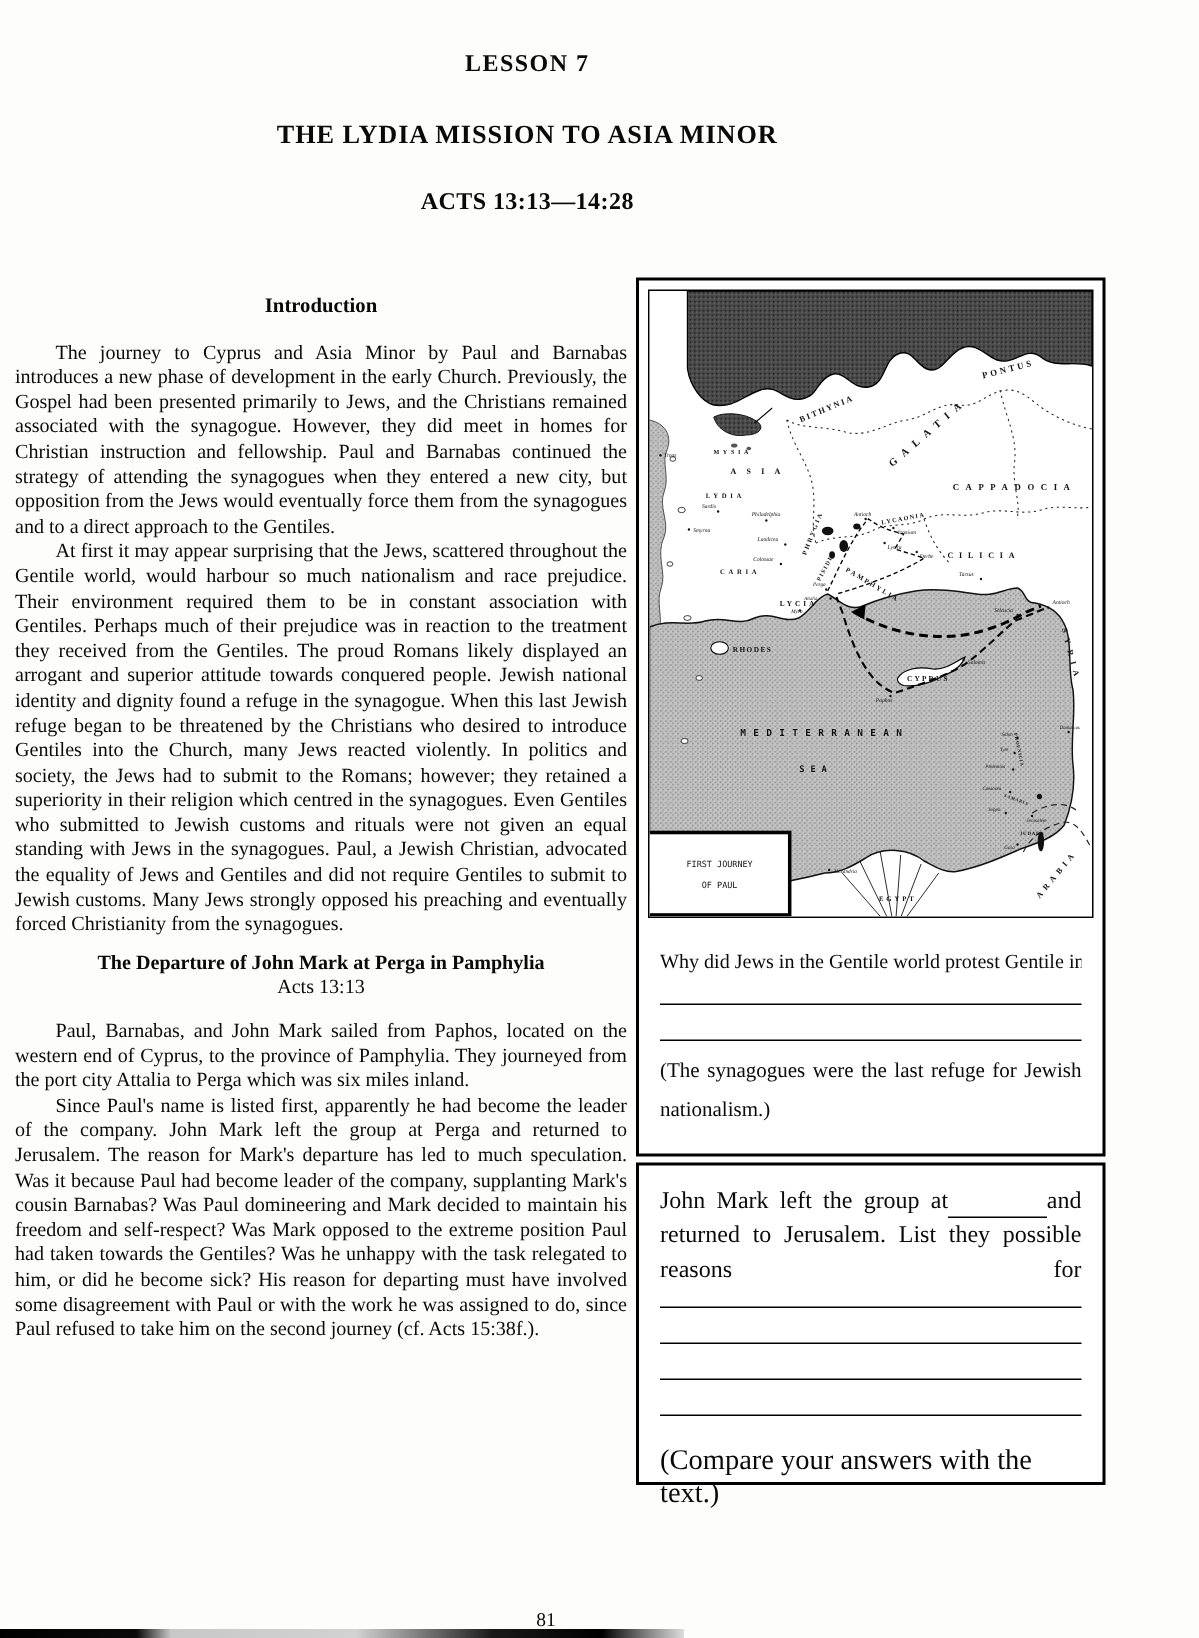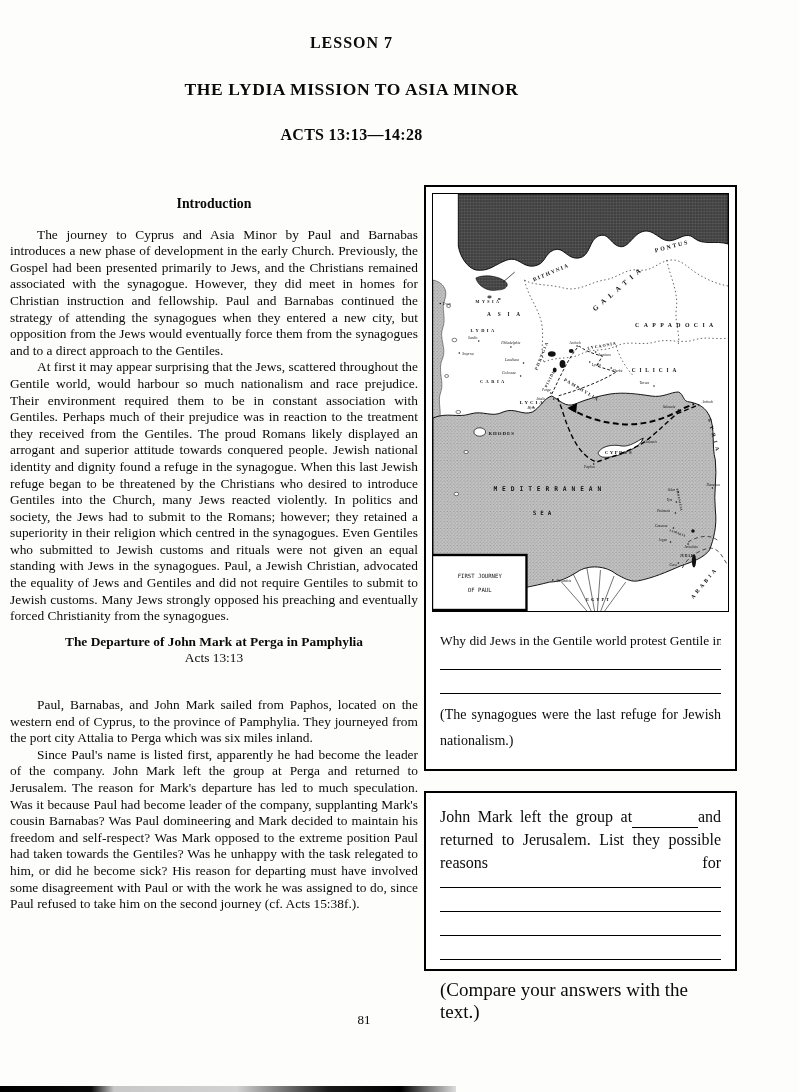--- a/index.html
+++ b/index.html
@@ -8,26 +8,26 @@
   .titles{position:absolute;top:34px;left:0;width:703px;text-align:center;}
   .lesson{font-weight:bold;font-size:16px;letter-spacing:1px;}
   .main-title{font-weight:bold;font-size:17.5px;letter-spacing:.6px;margin-top:27px;}
   .scripture{font-weight:bold;font-size:16px;letter-spacing:.3px;margin-top:26px;}
 
   .left-col{position:absolute;left:10px;top:196px;width:408px;
             font-size:13.4px;line-height:16.6px;text-align:justify;}
   .left-col h2{font-size:13.8px;text-align:center;margin:0 0 14px;font-weight:bold;}
   .left-col p{margin:0;text-indent:27px;}
   .left-col h3{font-size:13.4px;text-align:center;margin:9px 0 0;font-weight:bold;}
-  .left-col .subhead{text-align:center;text-indent:0;margin:0 0 30px;}
+  .left-col .subhead{text-align:center;text-indent:0;margin:0 0 12px;}
 
   .right-col{position:absolute;left:424px;top:185px;width:313px;}
   .box{border:2.5px solid #000;background:#fff;box-sizing:border-box;}
   .box-a{height:586px;}
-  .box-b{height:180px;margin-top:20px;padding:12px 14px 0;}
+  .box-b{height:215px;margin-top:4px;padding:12px 14px 0;}
   .map-frame{margin:6px;border:1.8px solid #000;height:417px;overflow:hidden;background:#fff;}
   .map-frame svg{display:block;width:100%;height:100%;}
 
   .q-text{font-size:13.4px;padding:9px 14px 0;}
   .qline{line-height:27px;white-space:nowrap;overflow:hidden;}
   .qa2 .qline{line-height:23px;}
   .just{text-align:justify;text-align-last:justify;white-space:normal;}
   .rule{border-top:1.4px solid #000;margin:0 14px;}
   .box-a .rule1{margin-top:15px;}
   .box-a .rule2{margin-top:23px;}
@@ -35,21 +35,21 @@
   .a-text div{line-height:26px;}
   .fill{display:flex;align-items:flex-end;}
   .fill .lpart{word-spacing:3.5px;}
   .blank{display:inline-block;width:86px;border-bottom:1.3px solid #000;height:15px;}
   .fill .spacer{flex:1;}
   .box-b .rule{margin:0;}
   .box-b .r1{margin-top:13px;}
   .box-b .rn{margin-top:23px;}
   .compare{font-size:19px;margin-top:19px;}
 
-  .page-number{position:absolute;top:1012px;left:344px;width:40px;text-align:center;font-size:13px;}
+  .page-number{position:absolute;top:1072px;left:344px;width:40px;text-align:center;font-size:13px;}
   .scan-bar{position:absolute;left:0;top:1086px;width:456px;height:6px;
     background:linear-gradient(90deg,#000 0%,#0a0a0a 20%,#c8c8c8 25%,#d2d2d2 52%,#777 62%,#1a1a1a 72%,#000 88%,#777 94%,#ddd 100%);}
 
   
   .rg{font-family:"Liberation Serif",serif;font-weight:bold;fill:#111;}
   .ct{font-family:"Liberation Serif",serif;font-style:italic;fill:#111;}
   .mono{font-family:"DejaVu Sans Mono",monospace;fill:#111;}
   .sea{font-family:"DejaVu Sans Mono",monospace;font-weight:bold;fill:#0c0c0c;
        paint-order:stroke;stroke:#c6c6c6;stroke-width:.7;}
 </style>

